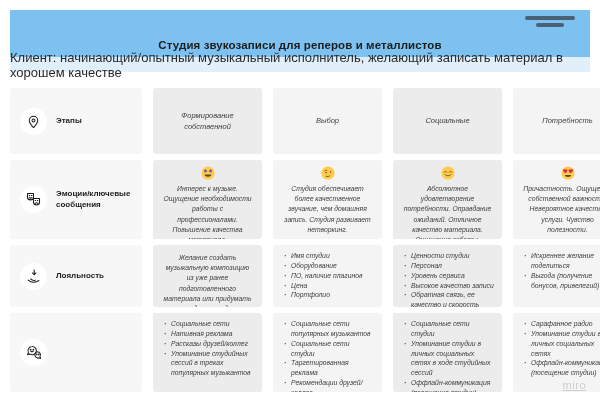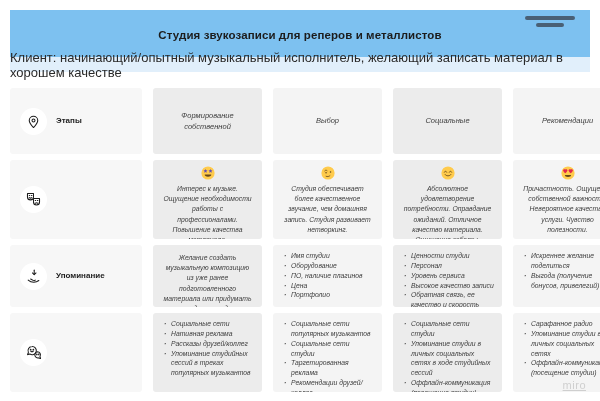--- a/index.html
+++ b/index.html
@@ -3,21 +3,21 @@
 <meta charset="utf-8">
 <style>
   * { box-sizing: border-box; margin: 0; padding: 0; }
   html, body { width: 600px; height: 401px; overflow: hidden; background: #ffffff;
     font-family: "Liberation Sans", sans-serif; }
   .canvas { position: relative; width: 600px; height: 401px; background: #fff; }
 
   
   .header-band { position: absolute; left: 10px; top: 10px; width: 580px; height: 47px;
     background: #7dc1f0; display: flex; align-items: flex-end; justify-content: center;
-    padding-bottom: 16px; }
+    padding-bottom: 6px; }
   .page-title { font-size: 11.5px; font-weight: bold; color: #1c1c1c; letter-spacing: .1px; }
   .corner-note { position: absolute; top: 6px; right: 10px; width: 60px;
     display: flex; flex-direction: column; align-items: center; gap: 3px; }
   .corner-note .bar { display: block; height: 4px; border-radius: 2px;
     background: #3c4756; opacity: .8; }
   .corner-note .bar1 { width: 50px; }
   .corner-note .bar2 { width: 28px; }
   .subheader-band { position: absolute; left: 10px; top: 57px; width: 580px; height: 15px;
     background: #e1effb; display: flex; align-items: center; justify-content: center; }
   .client-line { font-size: 13px; color: #2a2a2a; }
@@ -102,34 +102,35 @@
     <div class="cell shade-a stage-cell">
       <span>Формирование собственной</span>
     </div>
     <div class="cell shade-b stage-cell">
       <span>Выбор</span>
     </div>
     <div class="cell shade-a stage-cell">
       <span>Социальные</span>
     </div>
     <div class="cell shade-b stage-cell">
-      <span>Рекомендации</span>
+      <span>Потребность</span>
     </div>
 
     <div class="cell label-cell">
       <span class="icon-circle">
         <svg viewBox="0 0 24 24">
           <path d="M3.5 3.5h8.5v4.8a4.25 4.25 0 0 1-8.5 0z"></path>
           <path d="M6 6.3h.7M9.1 6.3h.7"></path>
           <path d="M6.1 9.4q1.7 1.3 3.4 0"></path>
           <path d="M12 10.7h8.5v4.8a4.25 4.25 0 0 1-8.5 0z"></path>
           <path d="M14.4 13.4h.7M17.5 13.4h.7"></path>
           <path d="M14.6 17.3q1.7-1.3 3.4 0"></path>
         </svg>
       </span>
+      <span class="label-text">Эмоции/ключевые сообщения</span>
     </div>
     <div class="cell shade-a emotion-cell">
       <svg class="emoji-svg" viewBox="0 0 36 36">
         <circle cx="18" cy="18" r="17" fill="#FFCB4C"></circle>
         <polygon fill="#5F4BB6" points="11.5,7.5 13,11 16.8,11.3 13.9,13.8 14.8,17.5 11.5,15.4 8.2,17.5 9.1,13.8 6.2,11.3 10,11"></polygon>
         <polygon fill="#5F4BB6" points="24.5,7.5 23,11 19.2,11.3 22.1,13.8 21.2,17.5 24.5,15.4 27.8,17.5 26.9,13.8 29.8,11.3 26,11"></polygon>
         <path fill="#65471B" d="M9.5 22a8.5 5.5 0 0 0 17 0z"></path>
       </svg>
       <p class="cell-text">Интерес к музыке. Ощущение необходимости работы с профессионалами. Повышение качества материала.</p>
     </div>
@@ -164,21 +165,21 @@
 
     <div class="cell label-cell">
       <span class="icon-circle">
         <svg viewBox="0 0 24 24">
           <path d="M13 3v6"></path>
           <path d="M10.5 7 13 9.5 15.5 7"></path>
           <path d="M4.5 17c2.5 2.3 5.2 3 8 3s5-.8 7-2.3"></path>
           <path d="M8 15.5l3.5 2c1 .6 2.2.4 3-.3"></path>
         </svg>
       </span>
-      <span class="label-text">Упоминание</span>
+      <span class="label-text">Лояльность</span>
     </div>
     <div class="cell shade-a para-cell">
       <p>Желание создать музыкальную композицию из уже ранее подготовленного материала или придумать его находу на студии при помощи специалистов.</p>
     </div>
     <div class="cell shade-b list-cell">
       <ul>
           <li>Имя студии</li>
           <li>Оборудование</li>
           <li>ПО, наличие плагинов</li>
           <li>Цена</li>

